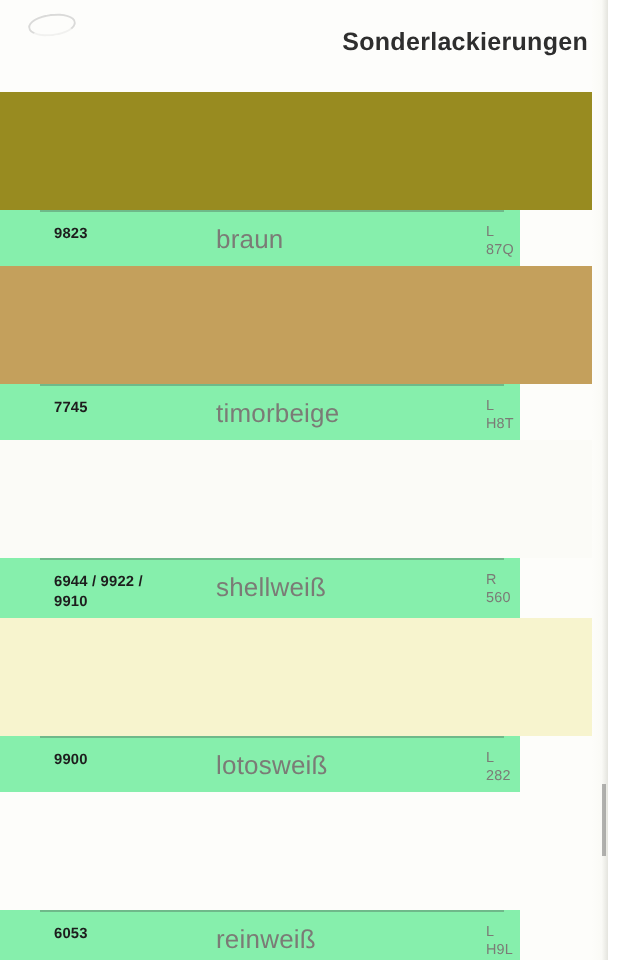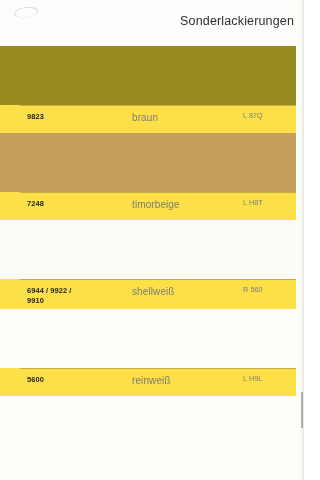--- a/index.html
+++ b/index.html
@@ -26,21 +26,21 @@
     width: 304px;
     height: 46px;
     background: #fdfdfb;
     box-sizing: border-box;
   }
   .page-title {
     position: absolute;
     right: 10px;
     top: 14px;
     font-size: 12.5px;
-    font-weight: normal;
+    font-weight: bold;
     letter-spacing: 0.15px;
     color: #2e2e2e;
     white-space: nowrap;
   }
   
   .scan-smudge {
     position: absolute;
     left: 14px;
     top: 7px;
     width: 22px;
@@ -64,23 +64,23 @@
     width: 304px;
   }
   .swatch-band {
     position: relative;
     width: 296px;
     height: 59px;
     box-sizing: border-box;
   }
   .label-band {
     position: relative;
-    width: 304px;
+    width: 260px;
     height: 28px;
-    background: #fde047;
+    background: #86efac;
     box-sizing: border-box;
   }
   .label-band.tall {
     height: 30px;
   }
   .rule {
     position: absolute;
     left: 20px;
     right: 8px;
     top: 0;
@@ -93,23 +93,23 @@
     top: 7px;
     font-size: 7.4px;
     font-weight: bold;
     color: #1d1d1d;
     letter-spacing: 0.1px;
     line-height: 9.5px;
     white-space: pre-line;
   }
   .row-name {
     position: absolute;
-    left: 132px;
+    left: 108px;
     top: 7px;
-    font-size: 10px;
+    font-size: 13px;
     color: #7b7b76;
     letter-spacing: 0.1px;
   }
   .row-ref {
     position: absolute;
     left: 243px;
     top: 6px;
     font-size: 7.2px;
     color: #7b7b76;
     letter-spacing: 0.1px;
@@ -152,43 +152,52 @@
         <div class="row-code">9823</div>
         <div class="row-name">braun</div>
         <div class="row-ref">L 87Q</div>
       </div>
     </div>
 
     <div class="swatch-row">
       <div class="swatch-band" style="background: rgb(196, 160, 92);"></div>
       <div class="label-band">
         <div class="rule"></div>
-        <div class="row-code">7248</div>
+        <div class="row-code">7745</div>
         <div class="row-name">timorbeige</div>
         <div class="row-ref">L H8T</div>
       </div>
     </div>
 
     <div class="swatch-row">
       <div class="swatch-band" style="background: rgb(251, 251, 247);"></div>
       <div class="label-band tall">
         <div class="rule"></div>
         <div class="row-code">6944 / 9922 /
 9910</div>
         <div class="row-name">shellweiß</div>
         <div class="row-ref">R 560</div>
       </div>
     </div>
 
+    <div class="swatch-row">
+      <div class="swatch-band" style="background: rgb(247, 244, 206);"></div>
+      <div class="label-band">
+        <div class="rule"></div>
+        <div class="row-code">9900</div>
+        <div class="row-name">lotosweiß</div>
+        <div class="row-ref">L 282</div>
+      </div>
+    </div>
 
     <div class="swatch-row">
       <div class="swatch-band" style="background: rgb(253, 253, 250);"></div>
       <div class="label-band">
         <div class="rule"></div>
-        <div class="row-code">5600</div>
+        <div class="row-code">6053</div>
         <div class="row-name">reinweiß</div>
         <div class="row-ref">L H9L</div>
       </div>
     </div>
 
   </div>
 
   <div class="page-edge"></div>
   <div class="page-edge-tick"></div>
 

